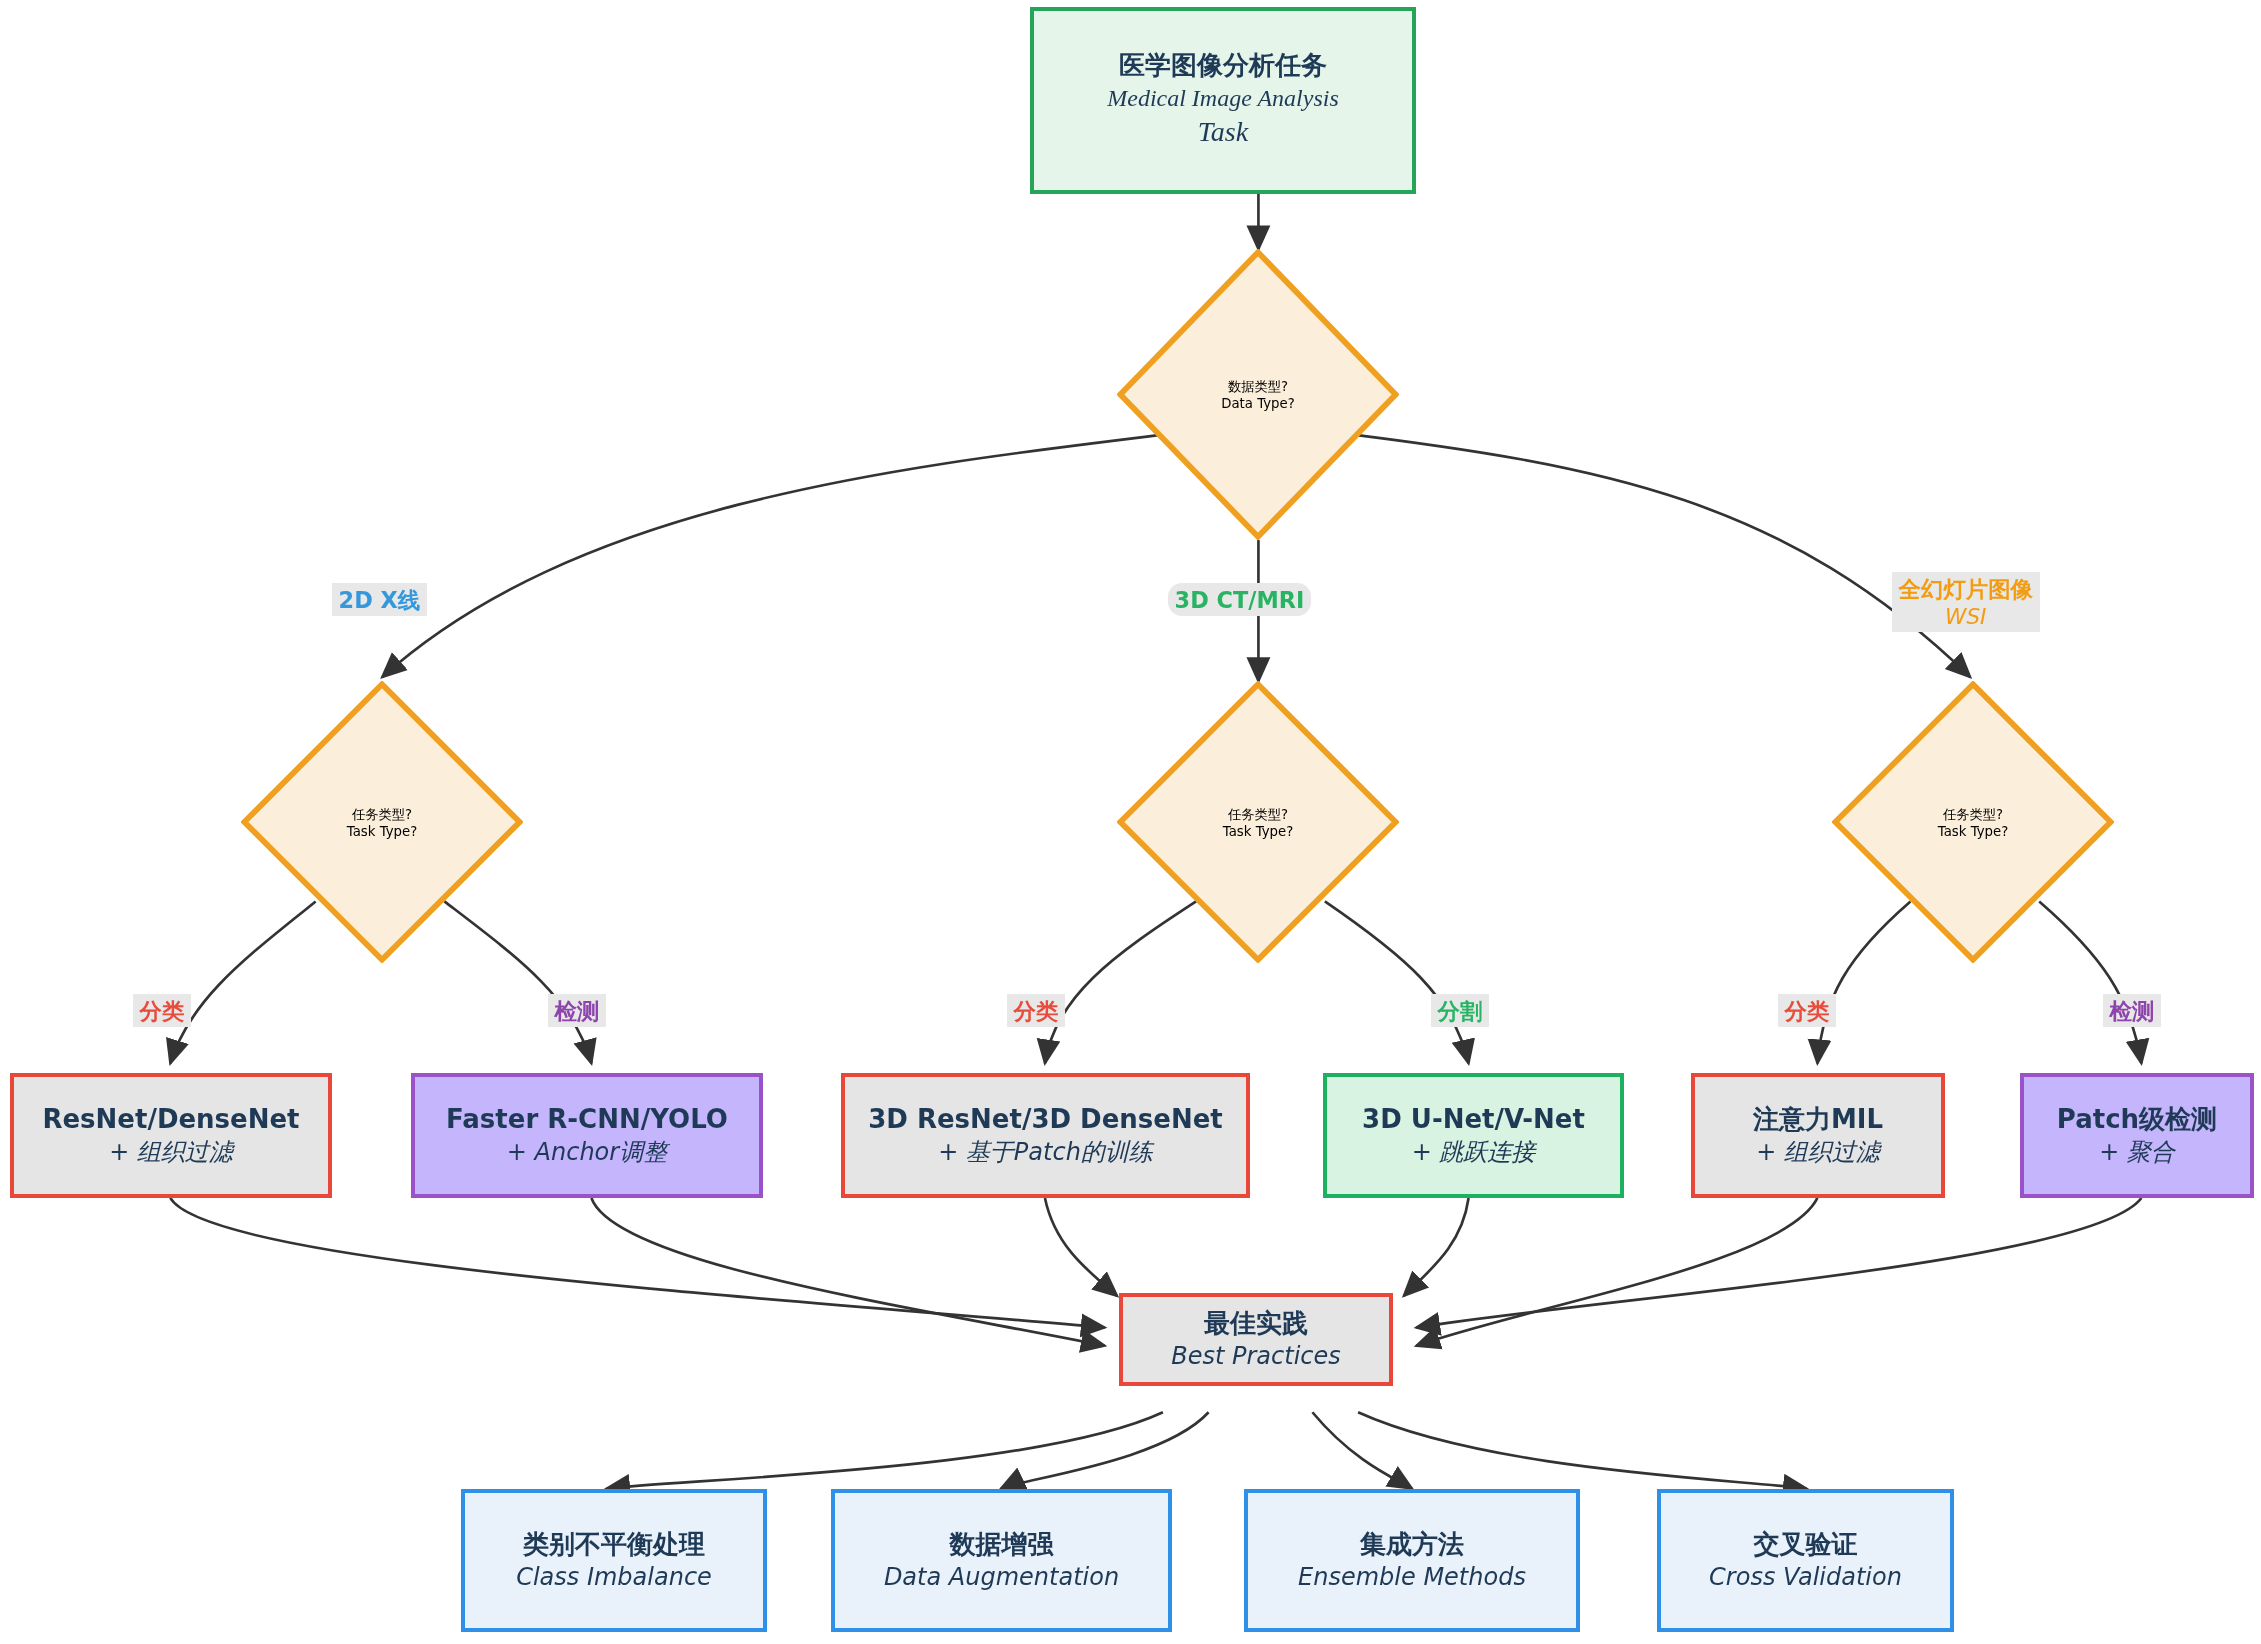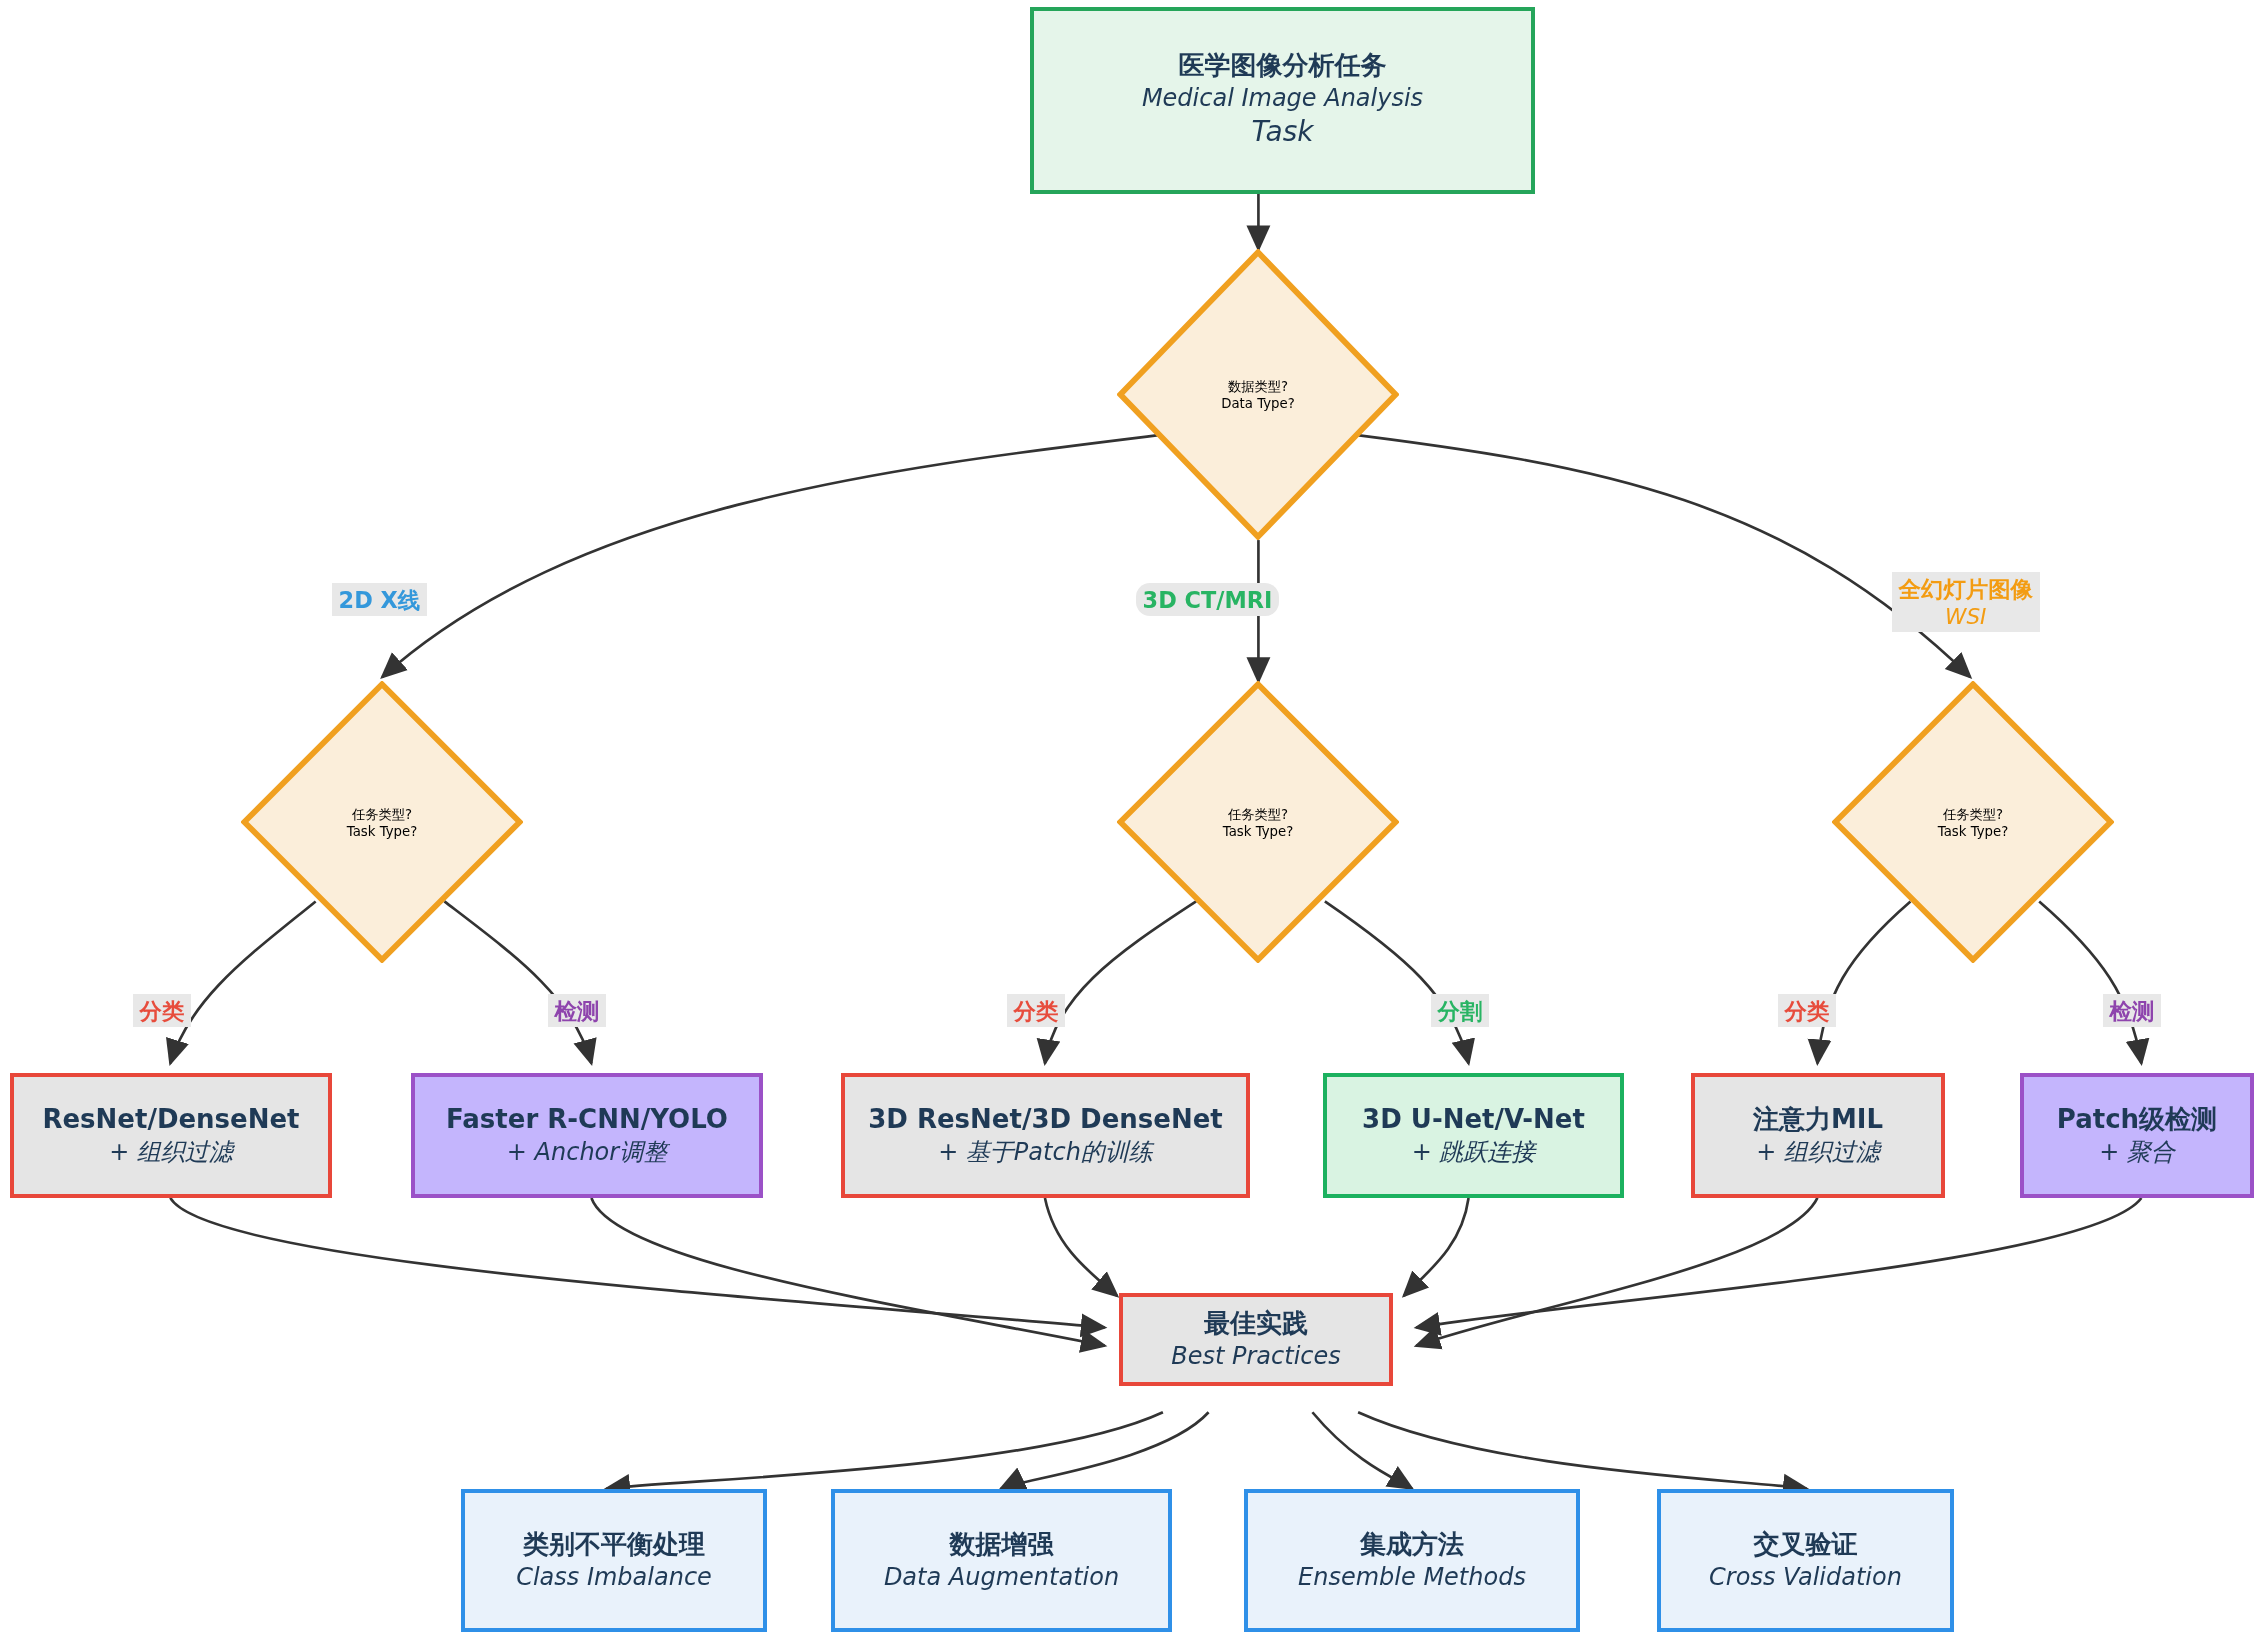--- a/index.html
+++ b/index.html
@@ -74,21 +74,21 @@
       <path d="M2188,1442 C2150,1520 1850,1570 1705,1620"></path>
       <path d="M2578,1442 C2520,1520 1950,1560 1705,1598"></path>
 
       <path d="M1400,1700 C1250,1770 830,1780 730,1792"></path>
       <path d="M1455,1700 C1400,1760 1230,1780 1205,1792"></path>
       <path d="M1580,1700 C1630,1760 1680,1780 1700,1792"></path>
       <path d="M1635,1700 C1790,1770 2080,1780 2175,1792"></path>
     </g>
   </svg>
 
-  <div class="node rect green" style="left:1030px;top:6.6px;width:505px;height:187px;">
+  <div class="node rect green" style="left:1030px;top:6.6px;width:386px;height:187px;font-family:Liberation Serif, serif;">
     <div class="l1">医学图像分析任务</div>
     <div class="l2">Medical Image Analysis</div>
     <div class="l3">Task</div>
   </div>
 
   <div class="diamond" style="left:1117px;top:249px;width:282px;height:291px;">
     <svg class="dshape" viewBox="0 0 340 350" preserveAspectRatio="none">
       <polygon points="170,4 336,175 170,346 4,175" fill="#fbeeda" stroke="#f0a020" stroke-width="7"></polygon>
     </svg>
     <div class="dtext">
@@ -124,21 +124,21 @@
     <div class="dtext">
       <div class="l1">任务类型?</div>
       <div class="l2">Task Type?</div>
     </div>
   </div>
 
   <div class="elabel" style="left:332px;top:583px;">
     <div class="t1 c-blue">2D X线</div>
   </div>
 
-  <div class="elabel" style="left:1136px;top:583px;border-radius:14px;">
+  <div class="elabel" style="left:1168px;top:583px;border-radius:14px;">
     <div class="t1 c-green">3D CT/MRI</div>
   </div>
 
   <div class="elabel" style="left:1892px;top:572px;">
     <div class="t1 c-orange">全幻灯片图像</div>
     <div class="t2 c-orange">WSI</div>
   </div>
 
   <div class="elabel" style="left:133px;top:994px;">
     <div class="t1 c-red">分类</div>

